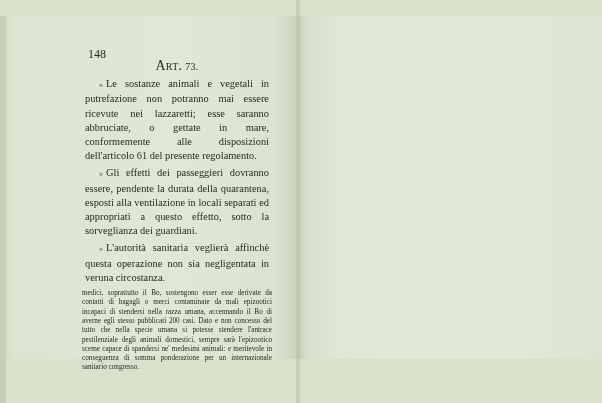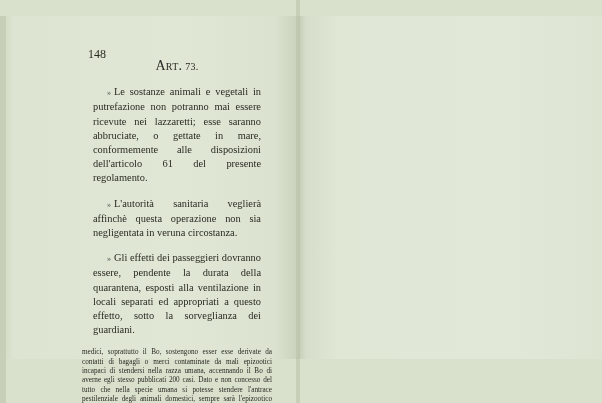--- a/index.html
+++ b/index.html
@@ -9,35 +9,35 @@
   .left{left:0;width:298px;background:linear-gradient(90deg,#cfd7c0 0px,#dde4d1 14px,#e0e7d5 60%,#dbe2cf 92%,#cad2bc 100%);}
   .right{left:298px;width:304px;background:linear-gradient(90deg,#c3cbb4 0px,#d6ddca 8px,#e0e7d5 40px,#e2e8d7 70%,#dde4d2 100%);}
   .fold{position:absolute;left:296px;top:0;width:4px;height:403px;background:#b9c1a9;opacity:.55;}
   .spine-l{position:absolute;left:0;top:0;width:6px;height:403px;background:#c8cfb8;}
   .pn{position:absolute;font-size:12px;}
   .pn-left{left:88px;top:31px;}
   .col{position:absolute;font-size:10.4px;line-height:14.2px;}
   .col-left{left:82px;top:42px;width:190px;}
   .art{text-align:center;font-size:10px;letter-spacing:.3px;margin:1px 0 0 0;}
   .art .sc{font-variant:small-caps;font-size:14px;}
-  .para{text-align:justify;text-indent:14px;margin:11px;}
+  .para{text-align:justify;text-indent:14px;margin:3px;}
   .para .q{font-size:8px;margin-right:3px;color:#555;}
   .note{font-size:7.2px;line-height:9.3px;text-align:justify;margin:4px 0 0 0;}
 </style>
 </head>
 <body>
 
 <div class="page left">
   <div class="spine-l"></div>
   <div class="pn pn-left">148</div>
   <div class="col col-left" id="left-col">
       <div class="art"><span class="sc">Art.</span> <span>73.</span></div>
       <p class="para"><span class="q">»</span><span>Le sostanze animali e vegetali in putrefazione non potranno mai essere ricevute nei lazzaretti; esse saranno abbruciate, o gettate in mare, conformemente alle disposizioni dell'articolo 61 del presente regolamento.</span></p>
+      <p class="para"><span class="q">»</span><span>Gli effetti dei passeggieri dovranno essere, pendente la durata della quarantena, esposti alla ventilazione in locali separati ed appropriati a questo effetto, sotto la sorveglianza dei guardiani.</span></p>
       <p class="para"><span class="q">»</span><span>L'autorità sanitaria veglierà affinchè questa operazione non sia negligentata in veruna circostanza.</span></p>
-      <p class="para"><span class="q">»</span><span>Gli effetti dei passeggieri dovranno essere, pendente la durata della quarantena, esposti alla ventilazione in locali separati ed appropriati a questo effetto, sotto la sorveglianza dei guardiani.</span></p>
       <p class="note">medici, soprattutto il Bo, sostengono esser esse derivate da contatti di bagagli o merci contaminate da mali epizootici incapaci di stendersi nella razza umana, accennando il Bo di averne egli stesso pubblicati 200 casi. Dato e non concesso del tutto che nella specie umana si potesse stendere l'antrace pestilenziale degli animali domestici, sempre sarà l'epizootico sceme capace di spandersi ne' medesimi animali: e meritevole in conseguenza di somma ponderazione per un internazionale sanitario congresso.</p>
     </div>
 </div>
 
 <div class="page right">
   
   
 </div>
 
 <div class="fold"></div>

